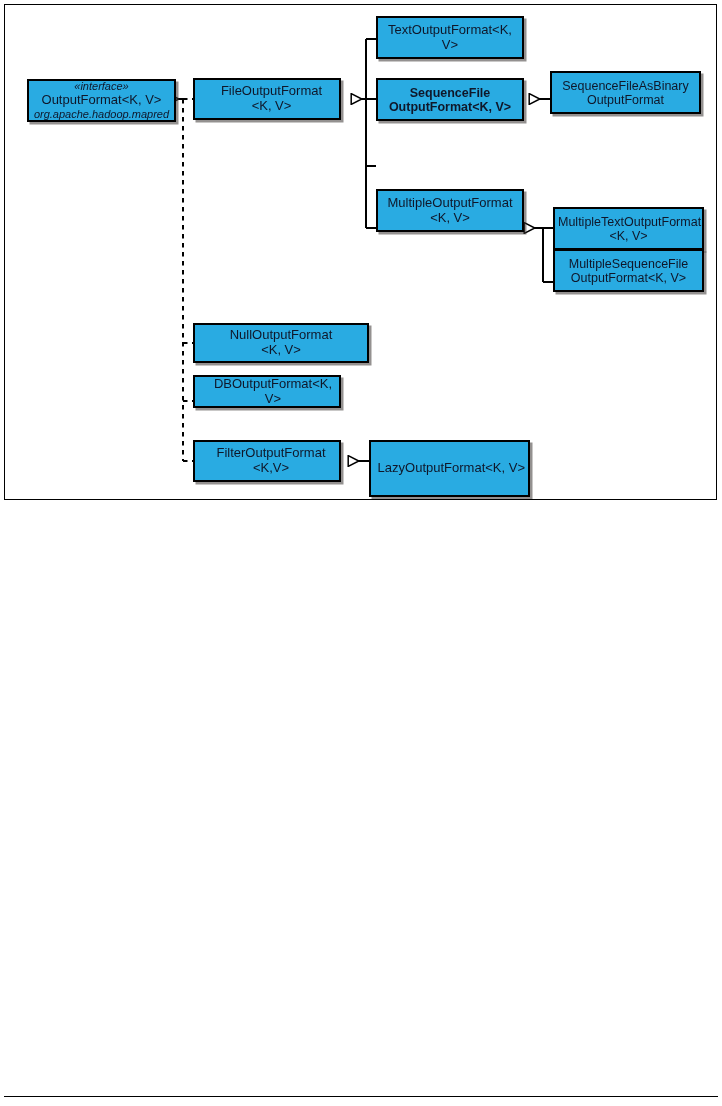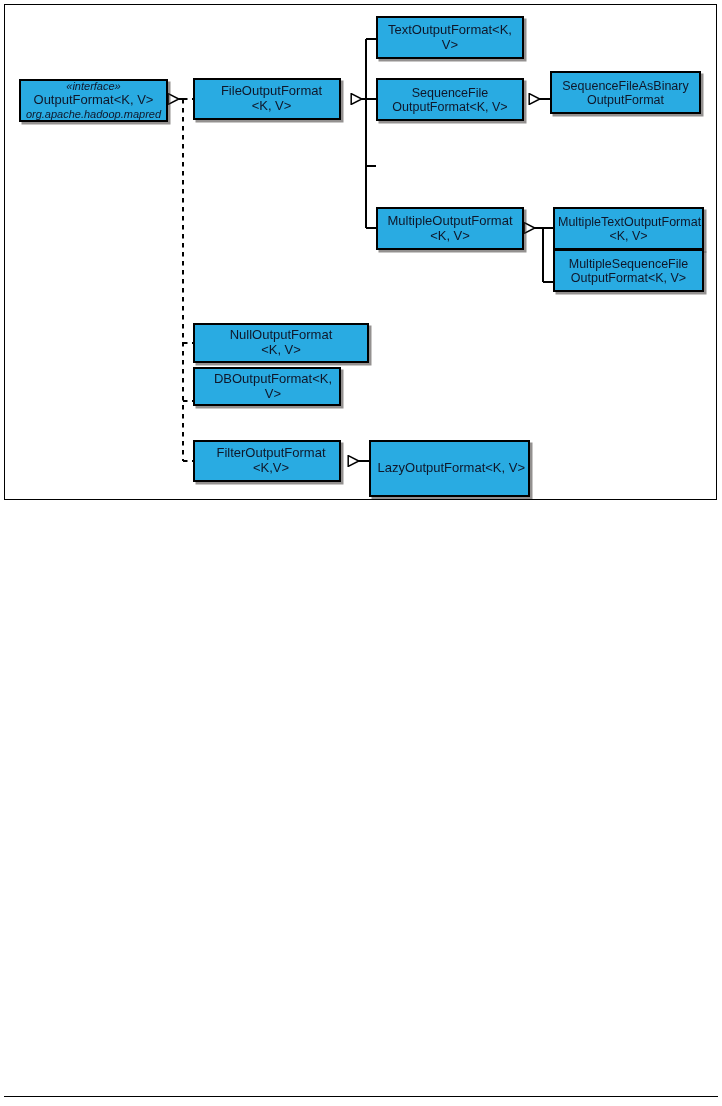--- a/index.html
+++ b/index.html
@@ -91,48 +91,48 @@
         <path d="M 538 223 L 538 277"></path>
         <path d="M 538 223 L 548 223"></path>
         <path d="M 538 277 L 548 277"></path>
       </g>
 
       <g stroke="#000000" stroke-width="2" fill="none">
         <path d="M 364 456 L 343 456" marker-end="url(#hollow-tri)"></path>
       </g>
     </svg>
 
-    <div class="uml-box" style="left:14px;top:74px;width:149px;height:43px;">
+    <div class="uml-box" style="left:22px;top:74px;width:149px;height:43px;">
       <span class="box-text">
         <span class="stereotype">«interface»</span>
         <span class="classname">OutputFormat&lt;K, V&gt;</span>
         <span class="packagename">org.apache.hadoop.mapred</span>
       </span>
     </div>
 
     <div class="uml-box t13" style="left:188px;top:73px;width:148px;height:42px;padding-left:9px;">
       <span class="box-text">
         <span>FileOutputFormat</span><br>
         <span>&lt;K, V&gt;</span>
       </span>
     </div>
 
     <div class="uml-box t13" style="left:371px;top:11px;width:148px;height:43px;">
       <span class="box-text">TextOutputFormat&lt;K, V&gt;</span>
     </div>
 
-    <div class="uml-box t12" style="left:371px;top:73px;width:148px;height:43px;">
+    <div class="uml-box t12" style="left:371px;top:73px;width:148px;height:43px;font-weight:bold;">
       <span class="box-text">
         <span>SequenceFile</span><br>
         <span>OutputFormat&lt;K, V&gt;</span>
       </span>
     </div>
 
 
-    <div class="uml-box t13" style="left:371px;top:202px;width:148px;height:43px;">
+    <div class="uml-box t13" style="left:371px;top:184px;width:148px;height:43px;">
       <span class="box-text">
         <span>MultipleOutputFormat</span><br>
         <span>&lt;K, V&gt;</span>
       </span>
     </div>
 
     <div class="uml-box t12" style="left:545px;top:66px;width:151px;height:43px;">
       <span class="box-text">
         <span>SequenceFileAsBinary</span><br>
         <span>OutputFormat</span>
@@ -153,21 +153,21 @@
       </span>
     </div>
 
     <div class="uml-box t13" style="left:188px;top:318px;width:176px;height:40px;">
       <span class="box-text">
         <span>NullOutputFormat</span><br>
         <span>&lt;K, V&gt;</span>
       </span>
     </div>
 
-    <div class="uml-box t13" style="left:188px;top:362px;width:148px;height:39px;padding-left:12px;">
+    <div class="uml-box t13" style="left:188px;top:370px;width:148px;height:33px;padding-left:12px;">
       <span class="box-text">DBOutputFormat&lt;K, V&gt;</span>
     </div>
 
     <div class="uml-box t13" style="left:188px;top:435px;width:148px;height:42px;padding-left:8px;">
       <span class="box-text">
         <span>FilterOutputFormat</span><br>
         <span>&lt;K,V&gt;</span>
       </span>
     </div>
 

